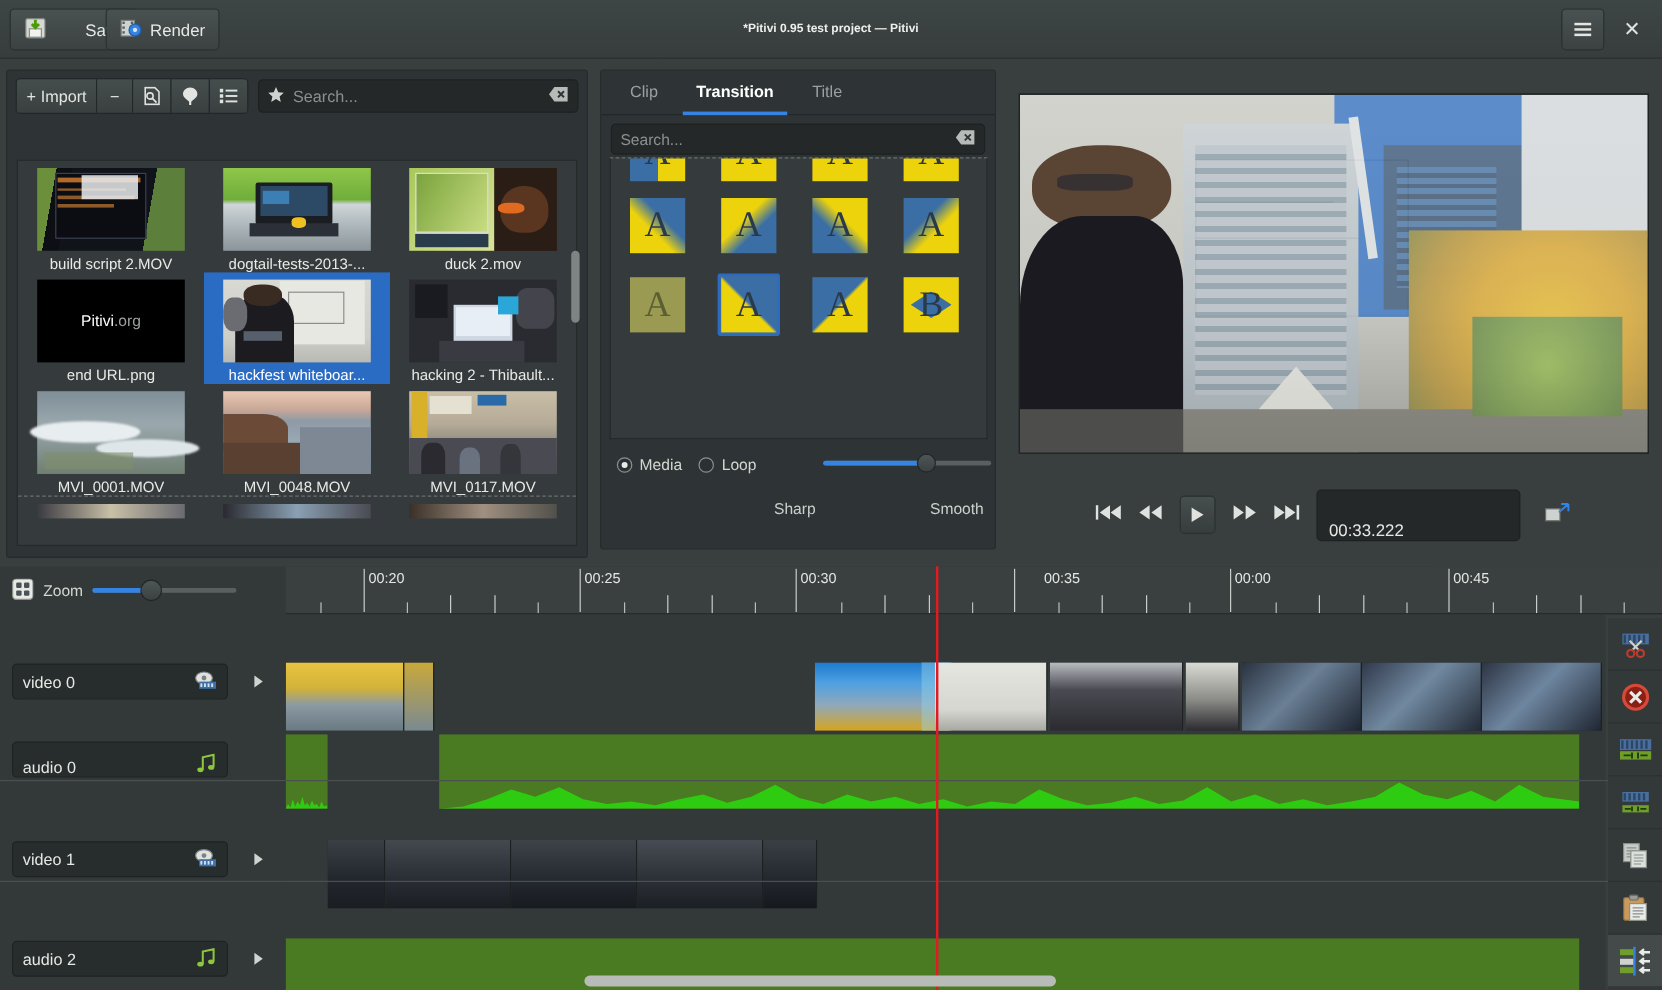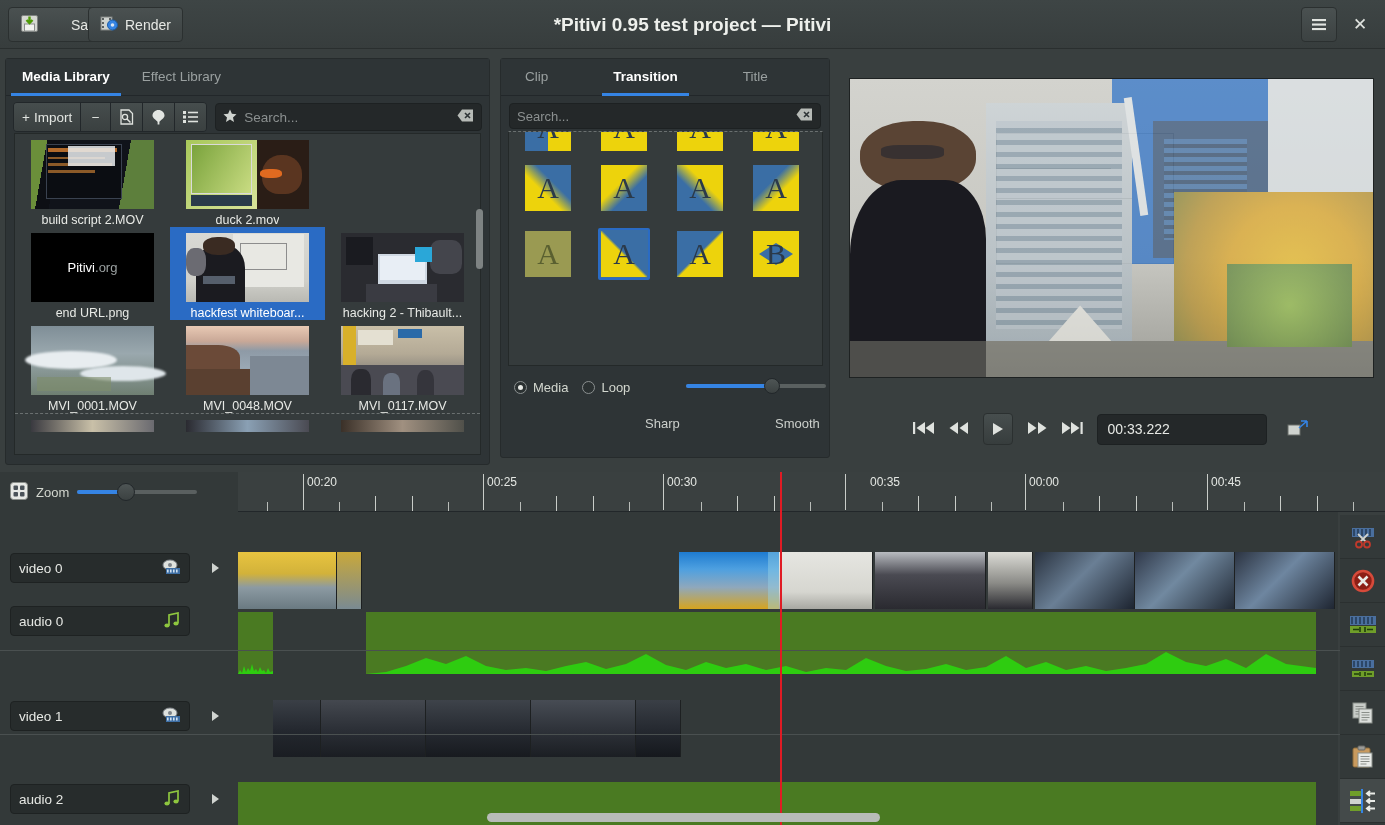--- a/index.html
+++ b/index.html
@@ -25,21 +25,21 @@
     border: 1px solid #2b3030; border-radius: 4px;
     display: flex; align-items: center; gap: 6px;
     padding: 0 11px; color: #e6e8e4; font-size: 14px;
     cursor: pointer;
   }
   #save-btn { left: 8px; gap: 32px; }
   #render-btn { left: 88px; }
   .title-text {
     position: absolute; left: 0; top: 0; width: 1385px; height: 49px;
     display: flex; align-items: center; justify-content: center;
-    font-size: 19px; font-weight: bold; color: #eef0ec;
+    font-size: 10px; font-weight: bold; color: #eef0ec;
     pointer-events: none;
   }
   #menu-btn {
     position: absolute; right: 48px; top: 7px; width: 36px; height: 35px;
     background: linear-gradient(to bottom, #4a5151 0%, #3c4242 100%);
     border: 1px solid #2b3030; border-radius: 4px;
     display:flex; align-items:center; justify-content:center; cursor: pointer;
   }
   #close-btn {
     position: absolute; right: 8px; top: 7px; width: 34px; height: 35px;
@@ -152,22 +152,22 @@
   .transport {
     position:absolute; left:836px; top:405px; width:549px; height:48px;
     display:flex; align-items:center; justify-content:center; gap: 14px;
   }
   .tp { color:#dfe2de; font-size:15px; cursor:pointer; }
   .tp.play {
     width:30px;height:32px; background:linear-gradient(to bottom,#474e4e,#373d3d);
     border:1px solid #2b3030;border-radius:4px;display:flex;align-items:center;justify-content:center;
   }
   .timecode {
-    width: 170px; height: 31px; background:#242829; border:1px solid #1d2122; border-radius:4px;
-    display:flex; align-items:center; padding-left: 10px; color:#e6e8e4; font-size:14px;
+    width: 170px; height: 43px; background:#242829; border:1px solid #1d2122; border-radius:4px;
+    display:flex; align-items:flex-end; padding-left: 10px; color:#e6e8e4; font-size:14px;
   }
 
   
   #timeline { position:absolute; left:0; top:472px; width:1197px; height:353px; background:#333939; }
   .zoom-bar { position:absolute; left:0; top:0; width:238px; height:40px; display:flex; align-items:center; gap:8px; padding-left:10px;}
   .zoom-slider { position:relative; width:120px; height:4px; background:#5a6060; border-radius:2px; }
   .zoom-fill { position:absolute;left:0;top:0;height:4px;width:39%;background:#3584e4;border-radius:2px;}
   .zoom-thumb { position:absolute; left:33%; top:-7px; width:18px;height:18px;border-radius:50%;
     background:linear-gradient(to bottom,#4e5555,#3b4141); border:1px solid #22272a;}
   #ruler { position:absolute; left:238px; top:0; width:1147px; height:40px; background:#3a4040; border-bottom:1px solid #22272a; overflow:hidden;}
@@ -248,24 +248,20 @@
         <rect x="1" y="5.5" width="14" height="2.1" fill="#e2e5e1"></rect>
         <rect x="1" y="10" width="14" height="2.1" fill="#e2e5e1"></rect>
       </svg>
     </div>
     <div id="close-btn">
       <span>✕</span>
     </div>
   </div>
 
   <div class="pane" id="media-pane">
-    <div class="tabs">
-      <div class="tab active">Media Library</div>
-      <div class="tab">Effect Library</div>
-    </div>
     <div class="media-toolbar">
       <div class="grp">
         <div class="tbtn">
           <span>+</span>
           <span>Import</span>
         </div>
         <div class="tbtn">
           <span>−</span>
         </div>
         <div class="tbtn">
@@ -317,20 +313,30 @@
             <div style="position:absolute;left:12%;top:6%;width:62%;height:80%;background:#0b0d12;border:1px solid #3a4250;"></div>
             <div style="position:absolute;left:14%;top:12%;width:56%;height:6%;background:#b26a2b;"></div>
             <div style="position:absolute;left:14%;top:24%;width:46%;height:4%;background:#8c5a28;"></div>
             <div style="position:absolute;left:14%;top:34%;width:52%;height:4%;background:#8c5a28;"></div>
             <div style="position:absolute;left:14%;top:44%;width:38%;height:4%;background:#8c5a28;"></div>
             <div style="position:absolute;left:30%;top:8%;width:38%;height:30%;background:#e9ecef;opacity:.85;"></div>
           </div>
           <div class="mname">build script 2.MOV</div>
         </div>
         <div class="mcell">
+          <div class="thumb" style="background:linear-gradient(180deg,#8fc64a 0%,#6fae3a 38%,#cfd6d9 44%,#b9c2c6 60%,#8a9499 100%);position:relative;">
+            <div style="position:absolute;left:22%;top:18%;width:52%;height:50%;background:#1a1d22;border-radius:2px;"></div>
+            <div style="position:absolute;left:25%;top:22%;width:46%;height:36%;background:#2c4a66;"></div>
+            <div style="position:absolute;left:27%;top:28%;width:18%;height:16%;background:#3b7fb5;"></div>
+            <div style="position:absolute;left:18%;top:66%;width:60%;height:16%;background:#2a2f38;"></div>
+            <div style="position:absolute;left:46%;top:60%;width:10%;height:12%;background:#f0c020;border-radius:40%;"></div>
+          </div>
+          <div class="mname">dogtail-tests-2013-...</div>
+        </div>
+        <div class="mcell">
           <div class="thumb" style="background:#3a2b22;position:relative;">
             <div style="position:absolute;left:0;top:0;width:58%;height:100%;background:linear-gradient(135deg,#a8c85a,#d8e39a);"></div>
             <div style="position:absolute;left:4%;top:6%;width:50%;height:72%;background:linear-gradient(120deg,#7aa33c,#c9dc82);border:1px solid #dadada;"></div>
             <div style="position:absolute;left:4%;top:80%;width:50%;height:16%;background:#2a3b4a;"></div>
             <div style="position:absolute;left:58%;top:0;width:42%;height:100%;background:#2a1d16;"></div>
             <div style="position:absolute;left:62%;top:22%;width:32%;height:56%;background:#5a3520;border-radius:48% 48% 42% 42%;"></div>
             <div style="position:absolute;left:60%;top:42%;width:18%;height:13%;background:#e06a20;border-radius:40%;"></div>
           </div>
           <div class="mname">duck 2.mov</div>
         </div>
@@ -404,21 +410,21 @@
         </div>
         <div class="mcell">
           <div class="thumb" style="height:12px;background:linear-gradient(90deg,#3a3028,#a09080,#50504a);"></div>
         </div>
       </div>
     </div>
     <div id="media-scroll"></div>
   </div>
 
   <div class="pane" id="clip-pane">
-    <div class="tabs" style="padding-left:8px;gap:33px;">
+    <div class="tabs" style="padding-left:8px;">
       <div class="tab">Clip</div>
       <div class="tab active">Transition</div>
       <div class="tab">Title</div>
     </div>
     <div class="tsearch">
       <input type="text" placeholder="Search..." style="">
       <span>
         <svg width="17" height="13" viewBox="0 0 17 13">
             <path d="M5 0.5 H16 V12.5 H5 L0.5 6.5 Z" fill="#b7bbb7"></path>
             <path d="M8 4 l5 5 M13 4 l-5 5" stroke="#2e3436" stroke-width="1.6"></path>
@@ -661,21 +667,21 @@
                 <rect x="6" y="10.5" width="1.6" height="3"></rect>
                 <rect x="9" y="10.5" width="1.6" height="3"></rect>
                 <rect x="12" y="10.5" width="1.6" height="3"></rect>
                 <rect x="15" y="10.5" width="1.6" height="3"></rect>
               </g>
             </svg>
         </span>
       </div>
       <div class="tri" style="top:51px;"></div>
 
-      <div class="thead" style="top:94px;">
+      <div class="thead" style="top:106px;align-items:flex-end;">
         <span>audio 0</span>
         <span>
           <svg width="18" height="16" viewBox="0 0 18 16">
               <path d="M6 13.5 V3 L15 1 V11" stroke="#8ec63f" stroke-width="1.7" fill="none"></path>
               <ellipse cx="4" cy="13.5" rx="2.6" ry="2" fill="#8ec63f"></ellipse>
               <ellipse cx="13" cy="11.5" rx="2.6" ry="2" fill="#8ec63f"></ellipse>
             </svg>
         </span>
       </div>
 

